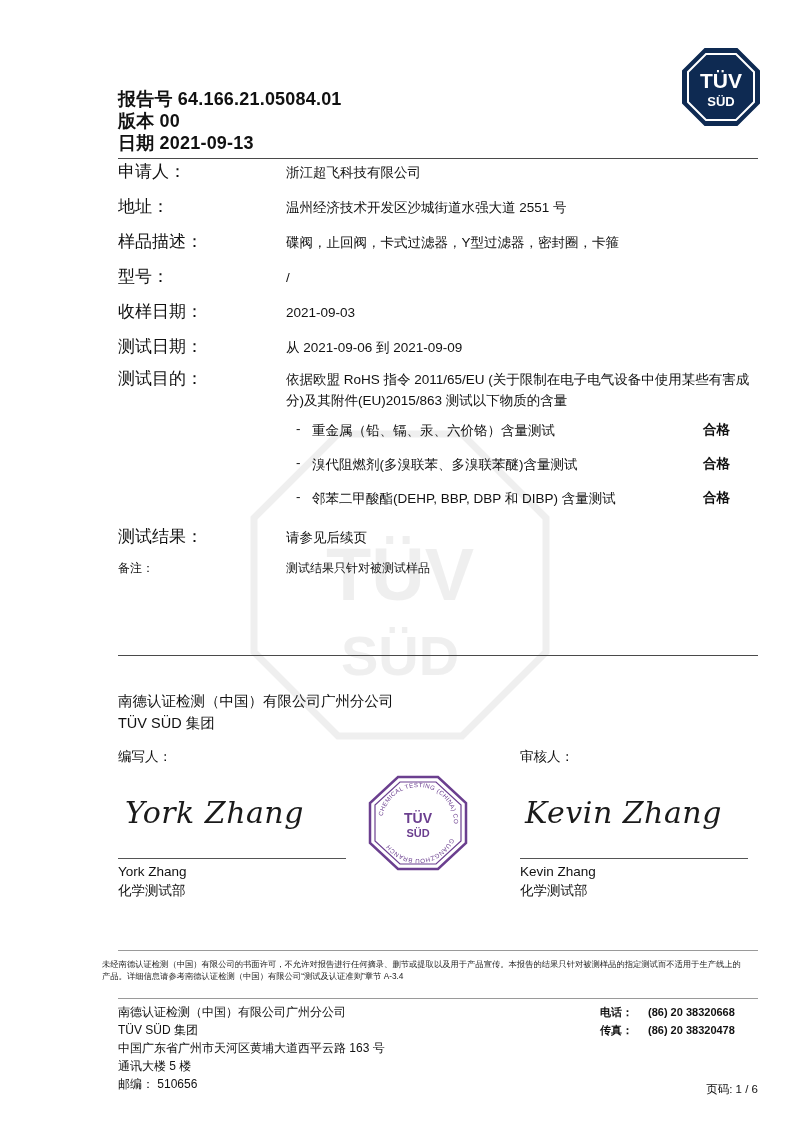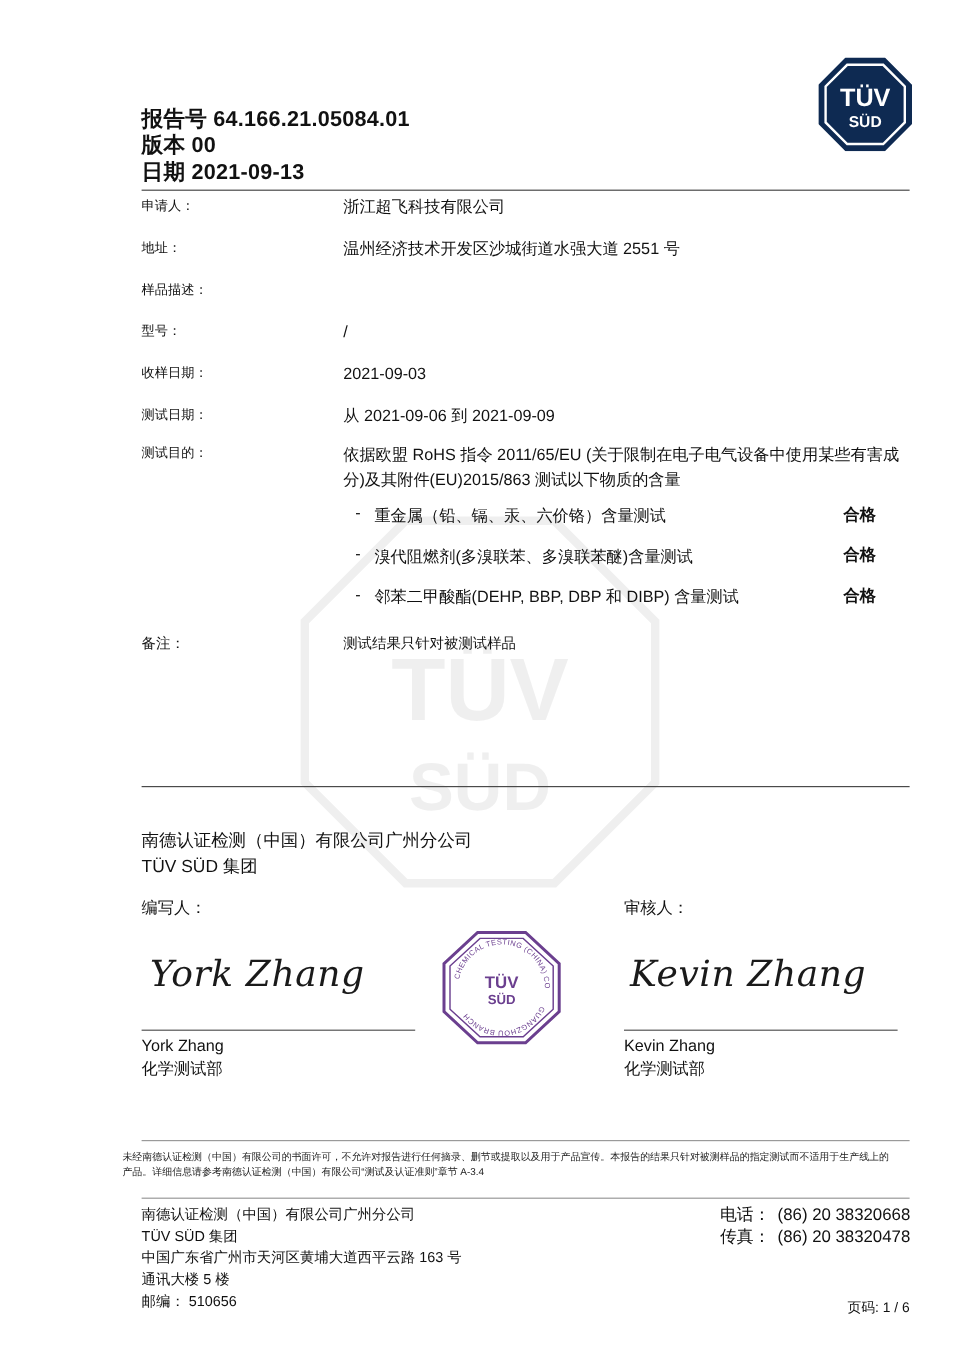--- a/index.html
+++ b/index.html
@@ -79,21 +79,21 @@
     z-index: 2;
   }
   .info-row {
     display: flex;
     align-items: flex-start;
     margin-bottom: 14px;
   }
   .info-label {
     width: 168px;
     flex: 0 0 168px;
-    font-size: 11px;
+    font-size: 17px;
     line-height: 20px;
     color: #111;
   }
   .info-value {
     flex: 1 1 auto;
     font-size: 13.5px;
     line-height: 21px;
     color: #111;
   }
   .info-row.tight { margin-bottom: 10px; }
@@ -236,23 +236,24 @@
     left: 118px;
     top: 1003px;
     font-size: 12px;
     line-height: 18px;
     z-index: 2;
   }
   .footer-right {
     position: absolute;
     left: 600px;
     top: 1003px;
-    font-size: 14px;
+    font-size: 11px;
     line-height: 18px;
     z-index: 2;
+    font-weight: bold;
   }
   .footer-right .frow { display: flex; }
   .footer-right .fk { width: 48px; }
   .footer-right .fv { white-space: nowrap; }
 
   .page-number {
     position: absolute;
     right: 42px;
     top: 1082px;
     font-size: 11.5px;
@@ -296,20 +297,21 @@
       <div class="info-value">浙江超飞科技有限公司</div>
     </div>
 
     <div class="info-row">
       <div class="info-label">地址：</div>
       <div class="info-value">温州经济技术开发区沙城街道水强大道 2551 号</div>
     </div>
 
     <div class="info-row">
       <div class="info-label">样品描述：</div>
+      <div class="info-value">碟阀，止回阀，卡式过滤器，Y型过滤器，密封圈，卡箍</div>
     </div>
 
     <div class="info-row">
       <div class="info-label">型号：</div>
       <div class="info-value">/</div>
     </div>
 
     <div class="info-row">
       <div class="info-label">收样日期：</div>
       <div class="info-value">2021-09-03</div>
@@ -336,20 +338,24 @@
         <div class="purpose-text">溴代阻燃剂(多溴联苯、多溴联苯醚)含量测试</div>
         <div class="purpose-result">合格</div>
       </div>
       <div class="purpose-item" style="margin-left:168px; margin-bottom:18px;">
         <div class="purpose-dash">-</div>
         <div class="purpose-text">邻苯二甲酸酯(DEHP, BBP, DBP 和 DIBP) 含量测试</div>
         <div class="purpose-result">合格</div>
       </div>
     </div>
 
+    <div class="info-row tight">
+      <div class="info-label">测试结果：</div>
+      <div class="info-value">请参见后续页</div>
+    </div>
 
     <div class="info-row">
       <div class="info-label note-label">备注：</div>
       <div class="info-value note-value">测试结果只针对被测试样品</div>
     </div>
 
   </div>
 
   <div class="rule rule-bottom"></div>
 

